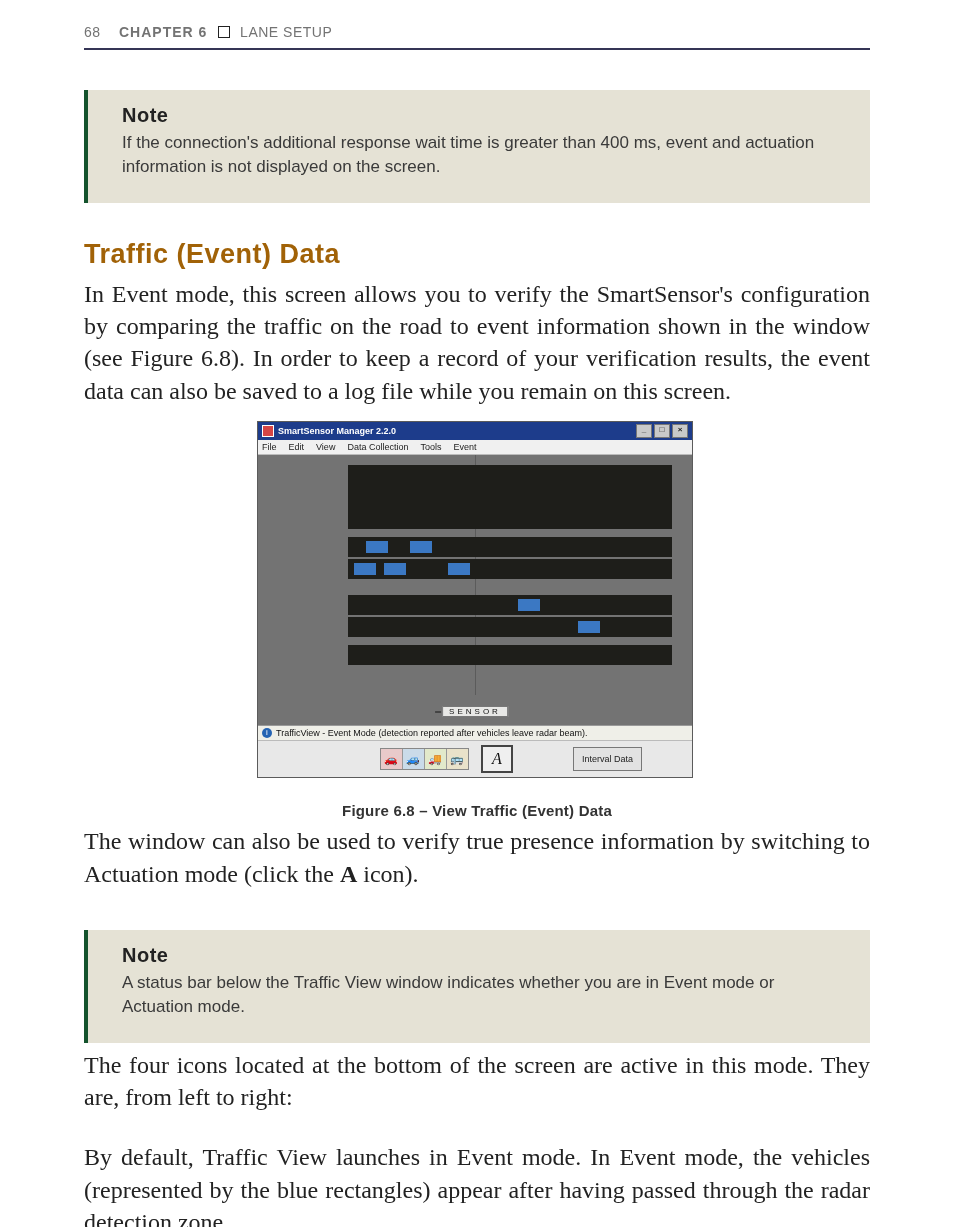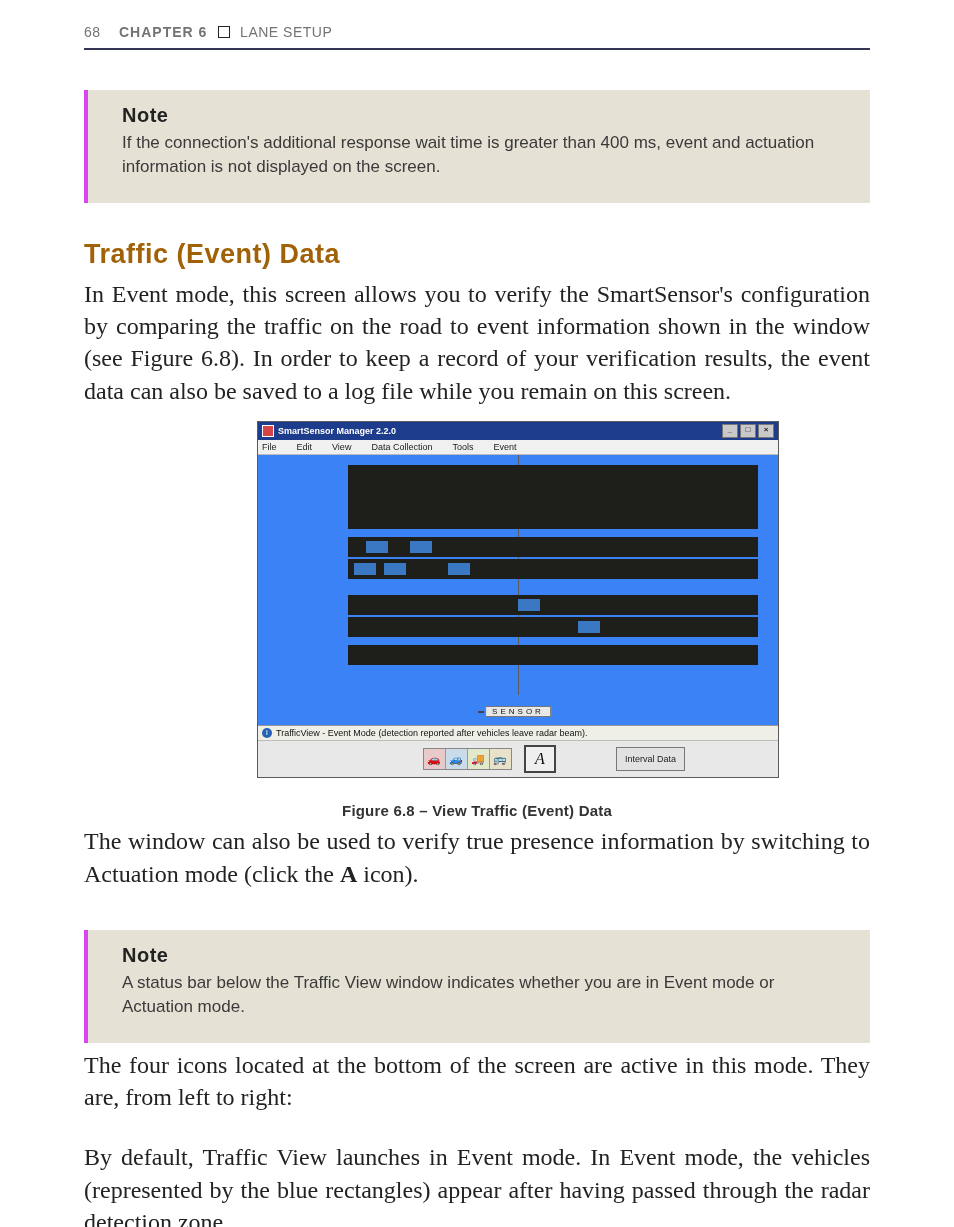--- a/index.html
+++ b/index.html
@@ -40,21 +40,21 @@
   }
   .header-rule {
     margin-top: 2px;
     border-top: 2px solid #353556;
     height: 0;
     width: 100%;
   }
   .note-box {
     background: #e5e2d5;
     padding: 14px 34px 24px 34px;
-    border-left: 4px solid #d946ef;
+    border-left: 4px solid #14532d;
     margin: 40px 0 0 0;
   }
   .note-title {
     font-family: "Arial Narrow", Arial, sans-serif;
     font-weight: 700;
     font-size: 20px;
     color: #222;
     letter-spacing: 0.5px;
     margin-bottom: 4px;
   }
@@ -77,21 +77,21 @@
     line-height: 1.35;
     color: #222;
     margin: 6px 0 14px 0;
     text-align: justify;
   }
   .figure-wrap {
     margin: 14px auto 6px auto;
     width: 440px;
   }
   .app-window {
-    width: 522px;
+    width: 436px;
     box-sizing: border-box;
     border: 1px solid #5b5b5b;
     background: #e8e8e8;
     font-family: Tahoma, Arial, sans-serif;
   }
   .titlebar {
     background: #1d3c8b;
     color: #fff;
     height: 18px;
     display: flex;
@@ -127,24 +127,24 @@
     text-align: center;
     color: #222;
   }
   .menubar {
     background: #f0f0f0;
     border-bottom: 1px solid #bbb;
     font-size: 9px;
     color: #222;
     padding: 2px 4px;
     display: flex;
-    gap: 20px;
+    gap: 12px;
   }
   .canvas {
-    background: #3b82f6;
+    background: #737373;
     width: 100%;
     height: 270px;
     position: relative;
     overflow: hidden;
   }
   .lane-track {
     position: absolute;
     left: 90px;
     right: 20px;
     height: 20px;

